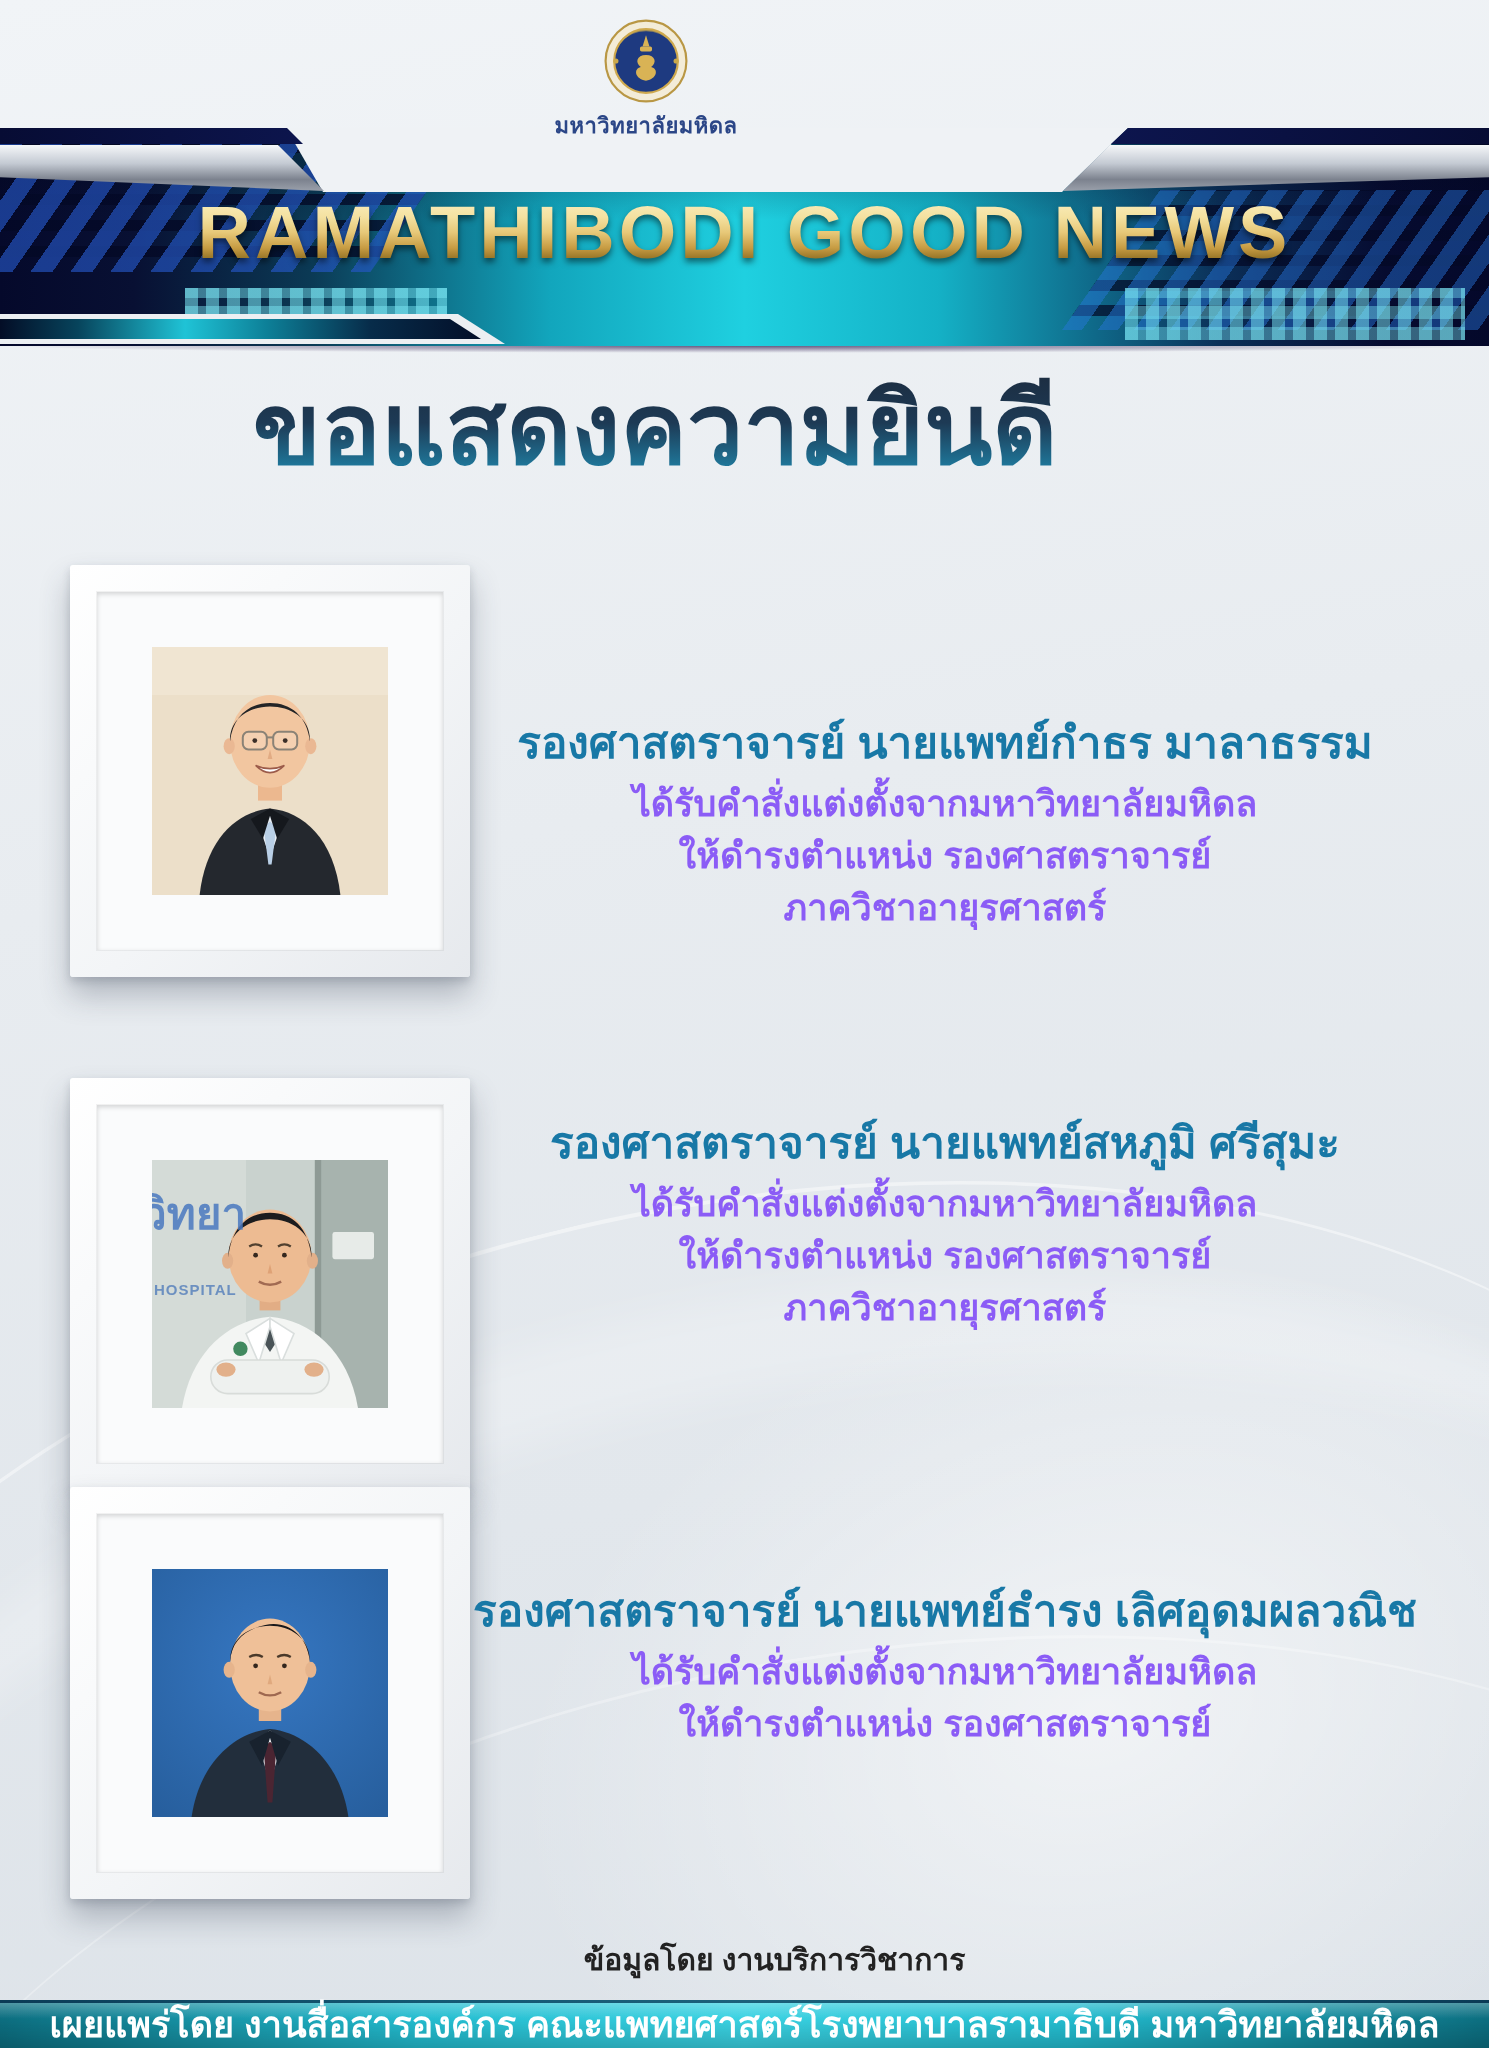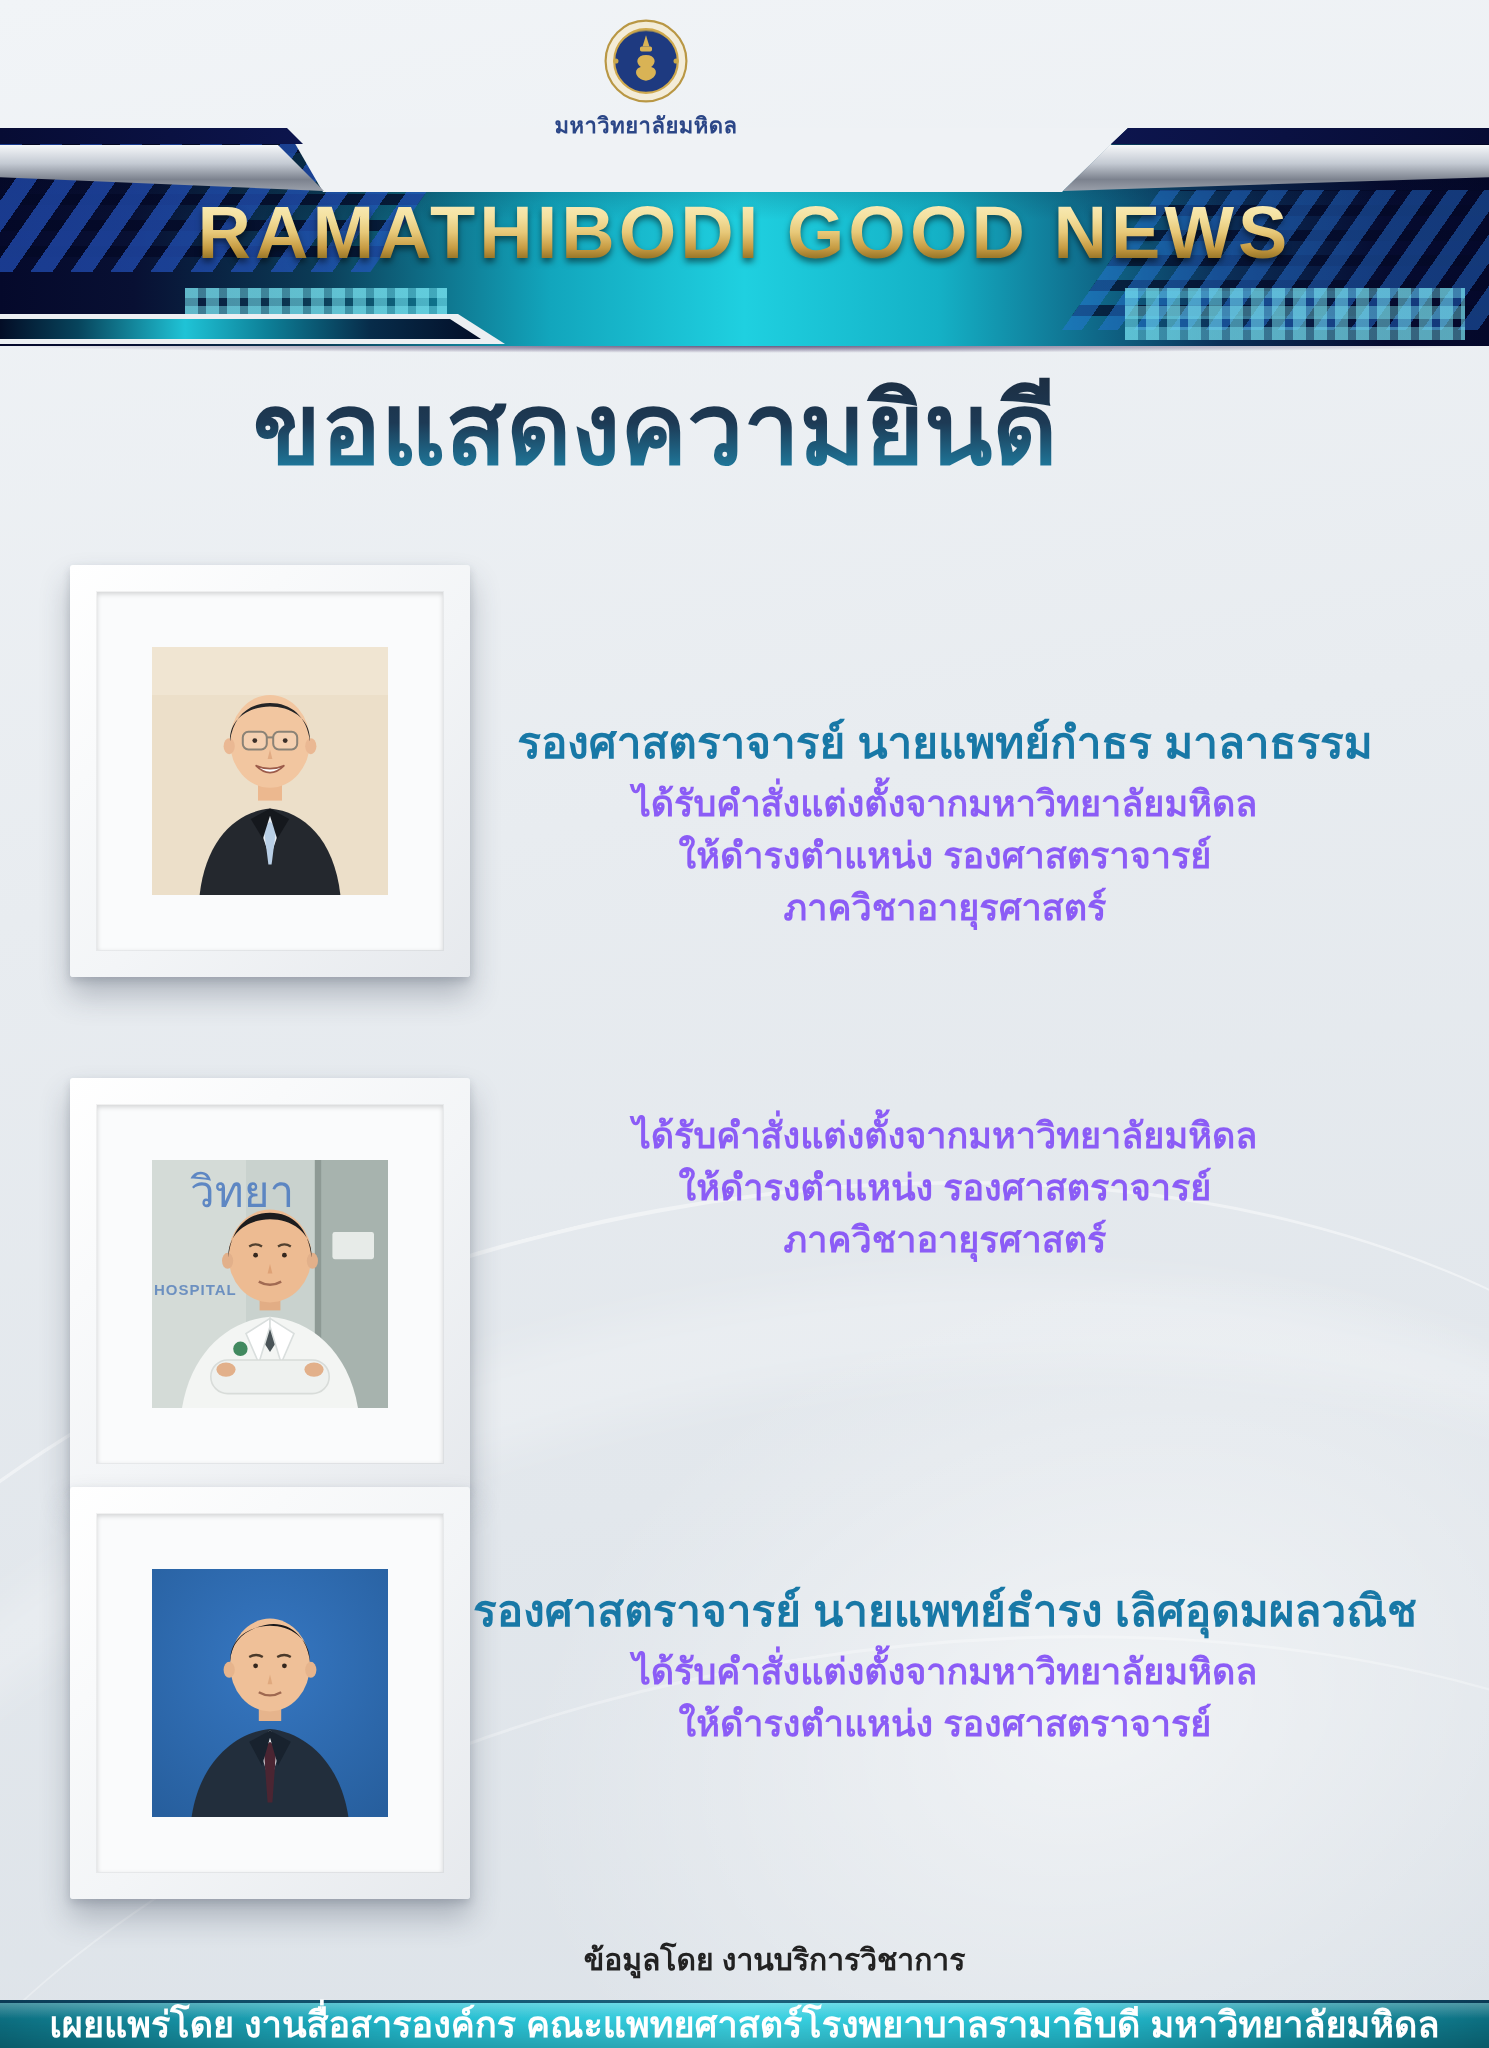--- a/index.html
+++ b/index.html
@@ -85,22 +85,22 @@
     -webkit-background-clip:text; background-clip:text; color:transparent; -webkit-text-fill-color:transparent; }
 
   
   .frame { position:absolute; width:400px; height:412px; border-radius:3px;
     background:linear-gradient(135deg,#ffffff,#f3f5f7 55%,#e6e9ed);
     box-shadow:0 18px 30px rgba(50,60,80,.30), 0 4px 8px rgba(50,60,80,.18); z-index:3; }
   .mat { position:absolute; inset:27px; background:#fafbfc;
     box-shadow:inset 0 2px 5px rgba(0,0,0,.16), 0 0 0 1px rgba(0,0,0,.05); }
   .photo { position:absolute; inset:55px; overflow:hidden; background:#ddd; }
   .photo svg { width:100%; height:100%; display:block; }
-  .photo-label-1 { position:absolute; left:-10px; top:10px; font-size:44px; font-weight:400;
-    color:#4a79c0; opacity:.85; line-height:1;margin-left:48px; }
+  .photo-label-1 { position:absolute; left:-10px; top:32px; font-size:44px; font-weight:700;
+    color:#4a79c0; opacity:.85; line-height:1; }
   .photo-label-2 { position:absolute; left:2px; top:122px; font-size:15px; font-weight:700;
     color:#5b83bd; letter-spacing:1px; opacity:.85; line-height:1; }
   .ann-text { position:absolute; left:470px; width:950px; text-align:center; z-index:3;margin-top:22px; }
   .doc-name { font-size:44px; font-weight:700; color:#1878a6; line-height:1.5; margin-bottom:2px; }
   .doc-line { font-size:36px; font-weight:700; color:#8b5cf6; line-height:1.45; }
 
   .row1-frame { left:70px; top:565px; }
   .row1-text  { top:688px; }
   .row2-frame { left:70px; top:1078px; }
   .row2-text  { top:1088px; }
@@ -222,20 +222,21 @@
         <circle cx="168" cy="119" r="3" fill="#35281f"></circle>
         <path d="M150 130 l3 12 l-6 0 Z" fill="#dfa276"></path>
         <path d="M136 152 Q150 160 164 152" stroke="#a16a52" stroke-width="3" fill="none"></path>
       </svg>
       <span class="photo-label-1">วิทยา</span>
       <span class="photo-label-2">HOSPITAL</span>
     </div>
   </div>
 </div>
 <div class="ann-text row2-text">
+  <div class="doc-name">รองศาสตราจารย์ นายแพทย์สหภูมิ ศรีสุมะ</div>
   <div class="doc-line">ได้รับคำสั่งแต่งตั้งจากมหาวิทยาลัยมหิดล</div>
   <div class="doc-line">ให้ดำรงตำแหน่ง รองศาสตราจารย์</div>
   <div class="doc-line">ภาควิชาอายุรศาสตร์</div>
 </div>
 
 <div class="frame row3-frame">
   <div class="mat">
     <div class="photo">
       <svg viewBox="0 0 300 310" preserveAspectRatio="xMidYMid slice">
         <defs>

